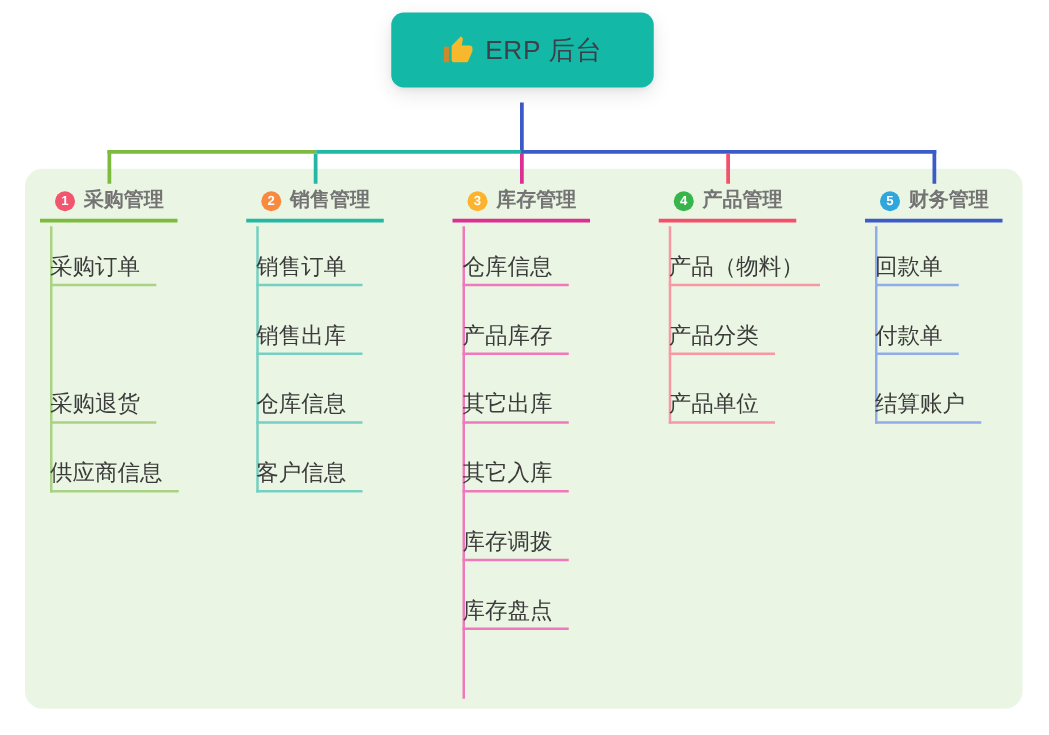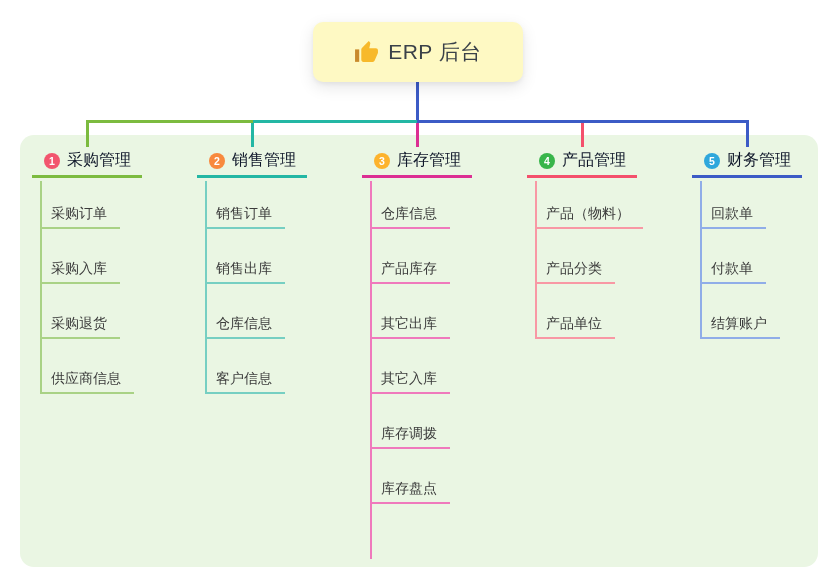--- a/index.html
+++ b/index.html
@@ -2,47 +2,47 @@
 <html><head>
 <meta charset="utf-8">
 <style>
   html,body{margin:0;padding:0;background:#ffffff;}
   #screen{
     position:relative;width:839px;height:588px;background:#ffffff;overflow:hidden;
     font-family:"Liberation Sans","DejaVu Sans",sans-serif;
   }
   
   #root-node{
-    position:absolute;left:313px;top:22px;width:210px;height:60px;
-    background:#fef9c3;border-radius:10px;
+    position:absolute;left:313px;top:10px;width:210px;height:60px;
+    background:#14b8a6;border-radius:10px;
     box-shadow:0 2px 4px rgba(0,0,0,0.05),0 5px 16px rgba(0,0,0,0.10);
     display:flex;align-items:center;justify-content:center;gap:9px;
   }
   #root-node .root-title{font-size:21px;color:#3a4149;font-weight:500;letter-spacing:.5px;white-space:nowrap;}
   
   #panel{position:absolute;left:20px;top:135px;width:798px;height:432px;border-radius:14px;}
   
   .line{position:absolute;}
   
   .branch{position:absolute;width:170px;top:146px;}
   .branch-header{
     display:flex;align-items:center;gap:7px;
     width:110px;height:32px;box-sizing:border-box;
     padding-left:12px;border-bottom:3px solid #000;
   }
   .badge{
     flex:0 0 16px;width:16px;height:16px;border-radius:50%;
     color:#fff;font-size:10.5px;line-height:16px;text-align:center;font-weight:700;
   }
-  .branch-title{font-size:16px;color:#0f172a;font-weight:400;white-space:nowrap;}
+  .branch-title{font-size:16px;color:#737373;font-weight:700;white-space:nowrap;}
   .spine{position:absolute;width:2px;left:8px;top:35px;}
   .child{
     position:absolute;left:8px;white-space:nowrap;
-    font-size:14px;line-height:18px;color:#3b3b3b;
-    padding:0 13px 5px 11px;border-bottom:2px solid #000;
+    font-size:18px;line-height:18px;color:#3b3b3b;
+    padding:0 13px 5px 0;border-bottom:2px solid #000;
   }
 </style>
 </head>
 <body>
 
 <div id="screen">
 
   <div id="panel" style="background: rgb(234, 246, 227);"></div>
 
   <div id="connectors">
@@ -65,21 +65,20 @@
     <span class="root-title">ERP 后台</span>
   </div>
 
 <div class="branch" style="left: 32px;">
       <div class="branch-header" style="border-bottom-color: rgb(124, 187, 63);">
         <span class="badge" style="background: rgb(242, 85, 110);">1</span>
         <span class="branch-title">采购管理</span>
       </div>
       <div class="spine" style="height: 213px; background: rgb(169, 210, 133);"></div>
       <div class="child" style="top: 58px; border-bottom-color: rgb(169, 210, 133);">采购订单</div>
-      <div class="child" style="top: 113px; border-bottom-color: rgb(169, 210, 133);">采购入库</div>
       <div class="child" style="top: 168px; border-bottom-color: rgb(169, 210, 133);">采购退货</div>
       <div class="child" style="top: 223px; border-bottom-color: rgb(169, 210, 133);">供应商信息</div>
     </div>
     <div class="branch" style="left: 197px;">
       <div class="branch-header" style="border-bottom-color: rgb(35, 183, 164);">
         <span class="badge" style="background: rgb(248, 137, 61);">2</span>
         <span class="branch-title">销售管理</span>
       </div>
       <div class="spine" style="height: 213px; background: rgb(118, 207, 194);"></div>
       <div class="child" style="top: 58px; border-bottom-color: rgb(118, 207, 194);">销售订单</div>

